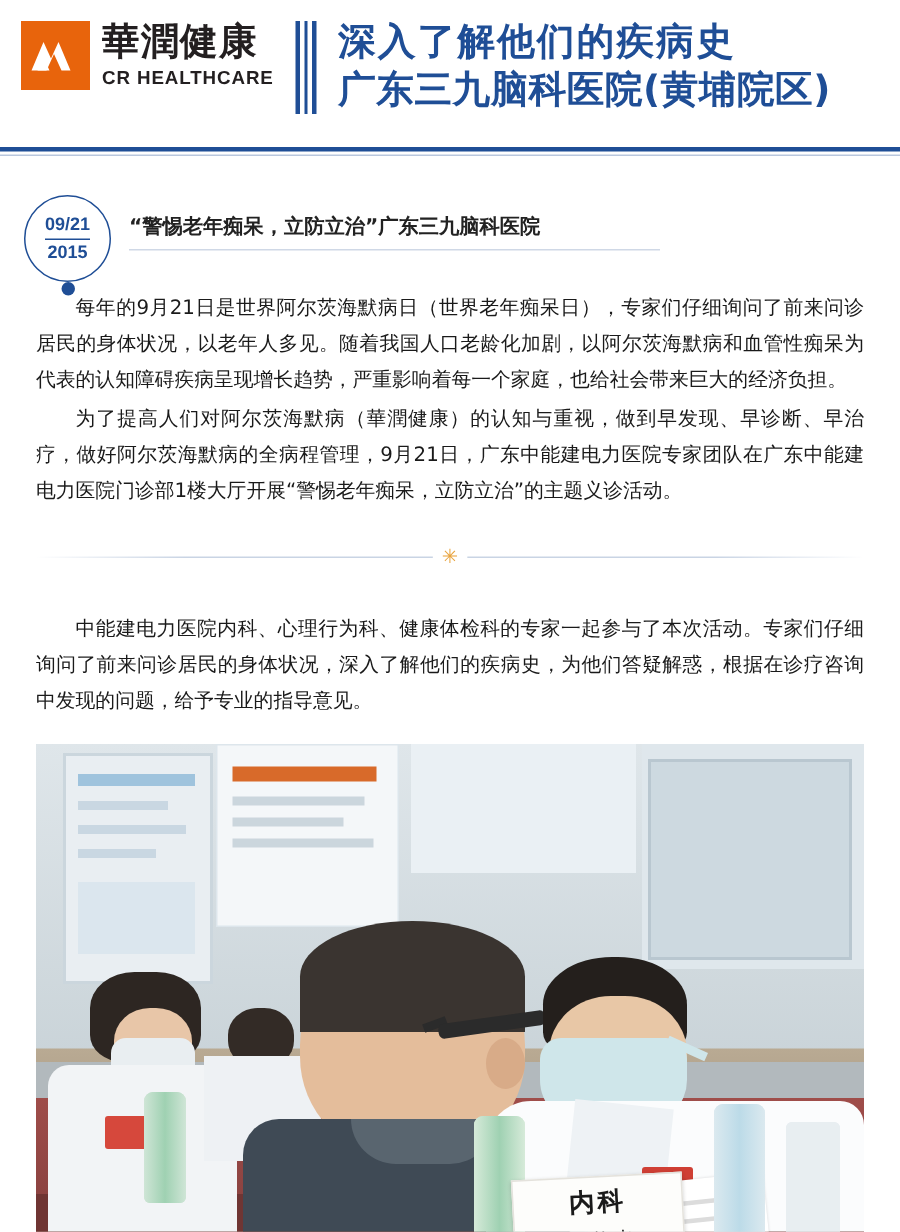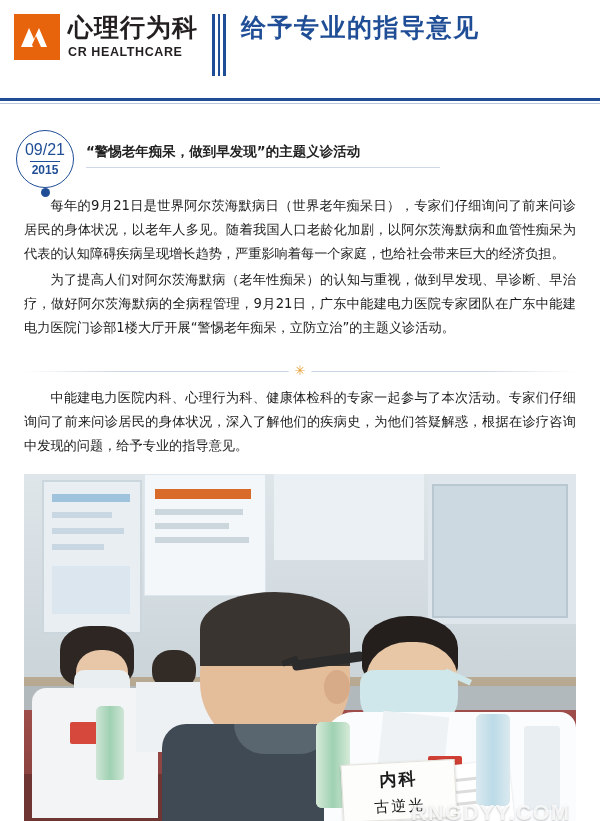--- a/index.html
+++ b/index.html
@@ -115,21 +115,21 @@
     height: 56px;
     border: 1.5px solid #1f4e96;
     border-radius: 50%;
     color: #1f4e96;
     display: flex;
     flex-direction: column;
     align-items: center;
     justify-content: center;
     background: #fff;
   }
-  .date-badge .d1 { font-size: 16px; font-weight: normal; line-height: 1.1; text-align: right; }
+  .date-badge .d1 { font-size: 12px; font-weight: bold; line-height: 1.1; text-align: right; }
   .date-badge .sep { width: 30px; height: 1px; background: #1f4e96; margin: 2px 0; }
   .date-badge .d2 { font-size: 12px; font-weight: bold; line-height: 1.1; }
   .date-dot {
     position: absolute;
     left: 41px;
     top: 58px;
     width: 9px;
     height: 9px;
     border-radius: 50%;
     background: #1f4e96;
@@ -182,21 +182,21 @@
     left: 50%;
     top: 0;
     transform: translateX(-50%);
     color: #e8a33d;
     font-size: 13px;
     background: #fff;
     padding: 0 6px;
     line-height: 18px;
   }
 
-  .section2 { margin-top: 6px; }
+  .section2 { margin-top: 28px; }
 
   
   .photo-wrap {
     margin: 16px 24px 0 24px;
     position: relative;
   }
   .photo {
     position: relative;
     width: 552px;
     height: 350px;
@@ -305,53 +305,54 @@
 <div class="header">
   <div class="brand">
     <div class="logo-mark">
       <svg width="46" height="46" viewBox="0 0 46 46" aria-hidden="true">
         <rect x="0" y="0" width="46" height="46" fill="#e8640c"></rect>
         <path d="M7 33 L15 14 L20 25 L25 14 L33 33 L27 33 L22 22 L17 33 Z" fill="#ffffff"></path>
         <path d="M11 33 L15 24 L19 33 Z" fill="#ffffff"></path>
       </svg>
     </div>
     <div class="brand-text">
-      <div class="brand-cn">心理行为科</div>
+      <div class="brand-cn">華潤健康</div>
       <div class="brand-en">CR HEALTHCARE</div>
     </div>
   </div>
 
   <div class="divider-bars">
     <i></i>
       <i></i>
       <i></i>
   </div>
 
   <div class="hospital-names">
-    <div class="hospital-line">给予专业的指导意见</div>
+    <div class="hospital-line">深入了解他们的疾病史</div>
+    <div class="hospital-line second">广东三九脑科医院(黄埔院区)</div>
   </div>
 </div>
 <div class="header-rule"></div>
 <div class="header-rule2"></div>
 
 <div class="title-row">
   <div class="date-badge">
     <div class="d1">09/21</div>
     <div class="sep"></div>
     <div class="d2">2015</div>
   </div>
   <div class="date-dot"></div>
   <div class="title-pill">
-    <span>“警惕老年痴呆，做到早发现”的主题义诊活动</span>
+    <span>“警惕老年痴呆，立防立治”广东三九脑科医院</span>
   </div>
 </div>
 
 <div class="content">
   <p class="para">每年的9月21日是世界阿尔茨海默病日（世界老年痴呆日），专家们仔细询问了前来问诊居民的身体状况，以老年人多见。随着我国人口老龄化加剧，以阿尔茨海默病和血管性痴呆为代表的认知障碍疾病呈现增长趋势，严重影响着每一个家庭，也给社会带来巨大的经济负担。</p>
-  <p class="para">为了提高人们对阿尔茨海默病（老年性痴呆）的认知与重视，做到早发现、早诊断、早治疗，做好阿尔茨海默病的全病程管理，9月21日，广东中能建电力医院专家团队在广东中能建电力医院门诊部1楼大厅开展“警惕老年痴呆，立防立治”的主题义诊活动。</p>
+  <p class="para">为了提高人们对阿尔茨海默病（華潤健康）的认知与重视，做到早发现、早诊断、早治疗，做好阿尔茨海默病的全病程管理，9月21日，广东中能建电力医院专家团队在广东中能建电力医院门诊部1楼大厅开展“警惕老年痴呆，立防立治”的主题义诊活动。</p>
 </div>
 
 <div class="ornament">
   <div class="line"></div>
   <div class="star">✳</div>
 </div>
 
 <div class="content section2">
   <p class="para">中能建电力医院内科、心理行为科、健康体检科的专家一起参与了本次活动。专家们仔细询问了前来问诊居民的身体状况，深入了解他们的疾病史，为他们答疑解惑，根据在诊疗咨询中发现的问题，给予专业的指导意见。</p>
 </div>

